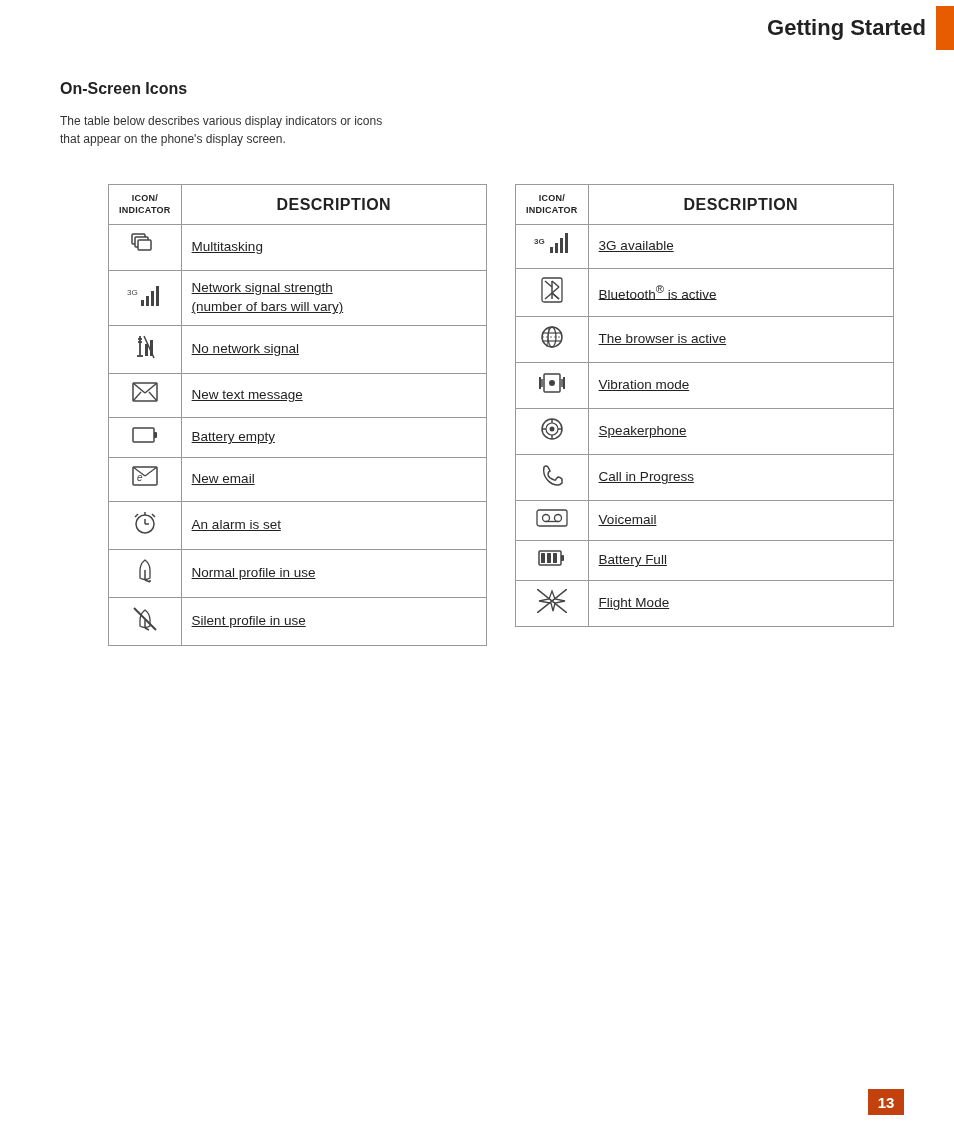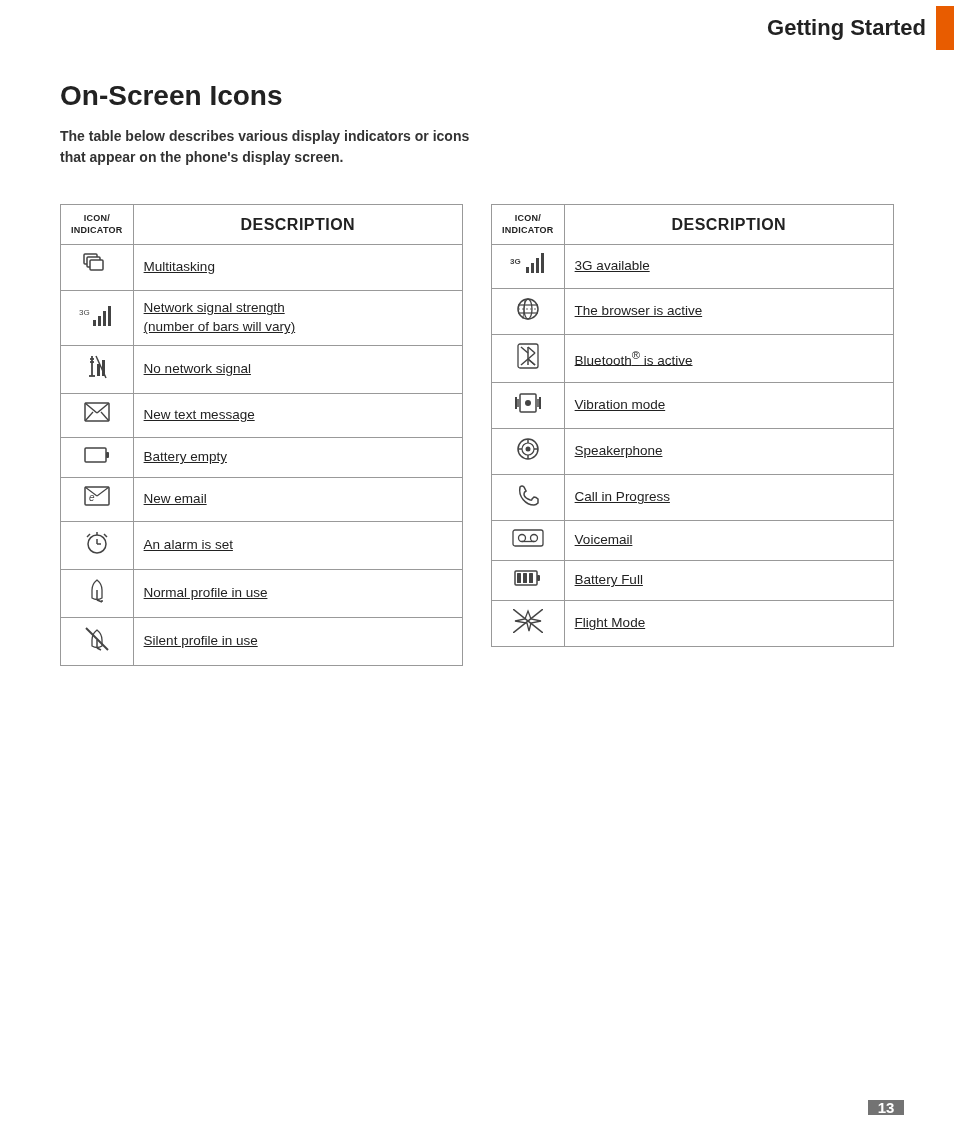--- a/index.html
+++ b/index.html
@@ -36,39 +36,39 @@
       background: #e85c00;
       margin-left: 10px;
     }
 
     
     .content {
       padding: 20px 60px 40px 60px;
     }
 
     .section-title {
-      font-size: 28px;
+      font-size: 16px;
       font-weight: bold;
       color: #222;
       margin-bottom: 14px;
     }
 
     .intro-text {
-      font-size: 14px;
+      font-size: 12px;
       color: #333;
       line-height: 1.5;
       margin-bottom: 36px;
-      font-weight: bold;
     }
 
     
     .tables-wrap {
       display: flex;
       gap: 28px;
       align-items: flex-start;
+      margin-left: 48px;
     }
 
     table {
       border-collapse: collapse;
       flex: 1;
       font-size: 13.5px;
     }
 
     th, td {
       border: 1px solid #999;
@@ -113,26 +113,26 @@
 
     
     .page-number-wrap {
       position: absolute;
       bottom: 30px;
       right: 50px;
       display: flex;
       align-items: center;
     }
     .page-number {
-      background: #737373;
+      background: #c2410c;
       color: #fff;
       font-weight: bold;
       font-size: 15px;
       width: 36px;
-      height: 15px;
+      height: 26px;
       display: flex;
       align-items: center;
       justify-content: center;
     }
   </style>
 </head>
 <body>
 
 <div class="header">
   <div class="header-title-wrap">
@@ -278,48 +278,48 @@
               <rect x="16" y="14" width="3" height="6" fill="#444"></rect>
               <rect x="21" y="10" width="3" height="10" fill="#444"></rect>
               <rect x="26" y="5" width="3" height="15" fill="#444"></rect>
               <rect x="31" y="0" width="3" height="20" fill="#444"></rect>
             </svg>
           </td>
           <td class="desc-cell">3G available</td>
         </tr>
         <tr>
           <td class="icon-cell">
-            <svg width="24" height="24" viewBox="0 0 24 24" fill="none" xmlns="http://www.w3.org/2000/svg">
-              <circle cx="12" cy="12" r="10" stroke="#444" stroke-width="1.5" fill="none"></circle>
-              <ellipse cx="12" cy="12" rx="4" ry="10" stroke="#444" stroke-width="1.3" fill="none"></ellipse>
-              <line x1="2" y1="8" x2="22" y2="8" stroke="#444" stroke-width="1.2"></line>
-              <line x1="2" y1="16" x2="22" y2="16" stroke="#444" stroke-width="1.2"></line>
-              <line x1="2" y1="12" x2="22" y2="12" stroke="#444" stroke-width="0.8" stroke-dasharray="2,2"></line>
-              <line x1="9" y1="2" x2="7" y2="22" stroke="#444" stroke-width="0.8"></line>
-            </svg>
-          </td>
-          <td class="desc-cell">The browser is active</td>
-        </tr>
-        <tr>
-          <td class="icon-cell">
             <svg width="22" height="26" viewBox="0 0 22 26" fill="none" xmlns="http://www.w3.org/2000/svg">
               <rect x="1" y="1" width="20" height="24" rx="2" stroke="#444" stroke-width="1.3" fill="none"></rect>
               <line x1="11" y1="4" x2="11" y2="22" stroke="#444" stroke-width="1.5"></line>
               <line x1="11" y1="4" x2="18" y2="10" stroke="#444" stroke-width="1.5"></line>
               <line x1="18" y1="10" x2="11" y2="16" stroke="#444" stroke-width="1.5"></line>
               <line x1="11" y1="16" x2="18" y2="22" stroke="#444" stroke-width="1.5"></line>
               <line x1="18" y1="22" x2="11" y2="16" stroke="#444" stroke-width="1.5"></line>
               <line x1="11" y1="10" x2="4" y2="4" stroke="#444" stroke-width="1.5"></line>
               <line x1="11" y1="16" x2="4" y2="22" stroke="#444" stroke-width="1.5"></line>
             </svg>
           </td>
           <td class="desc-cell">Bluetooth<sup>®</sup> is active</td>
         </tr>
         <tr>
           <td class="icon-cell">
+            <svg width="24" height="24" viewBox="0 0 24 24" fill="none" xmlns="http://www.w3.org/2000/svg">
+              <circle cx="12" cy="12" r="10" stroke="#444" stroke-width="1.5" fill="none"></circle>
+              <ellipse cx="12" cy="12" rx="4" ry="10" stroke="#444" stroke-width="1.3" fill="none"></ellipse>
+              <line x1="2" y1="8" x2="22" y2="8" stroke="#444" stroke-width="1.2"></line>
+              <line x1="2" y1="16" x2="22" y2="16" stroke="#444" stroke-width="1.2"></line>
+              <line x1="2" y1="12" x2="22" y2="12" stroke="#444" stroke-width="0.8" stroke-dasharray="2,2"></line>
+              <line x1="9" y1="2" x2="7" y2="22" stroke="#444" stroke-width="0.8"></line>
+            </svg>
+          </td>
+          <td class="desc-cell">The browser is active</td>
+        </tr>
+        <tr>
+          <td class="icon-cell">
             <svg width="26" height="24" viewBox="0 0 26 24" fill="none" xmlns="http://www.w3.org/2000/svg">
               <rect x="5" y="3" width="16" height="18" rx="1" stroke="#444" stroke-width="1.5" fill="none"></rect>
               <line x1="1" y1="6" x2="1" y2="18" stroke="#444" stroke-width="2"></line>
               <line x1="25" y1="6" x2="25" y2="18" stroke="#444" stroke-width="2"></line>
               <line x1="3" y1="8" x2="3" y2="16" stroke="#444" stroke-width="1.5"></line>
               <line x1="23" y1="8" x2="23" y2="16" stroke="#444" stroke-width="1.5"></line>
               <circle cx="13" cy="12" r="3" fill="#444"></circle>
             </svg>
           </td>
           <td class="desc-cell">Vibration mode</td>

